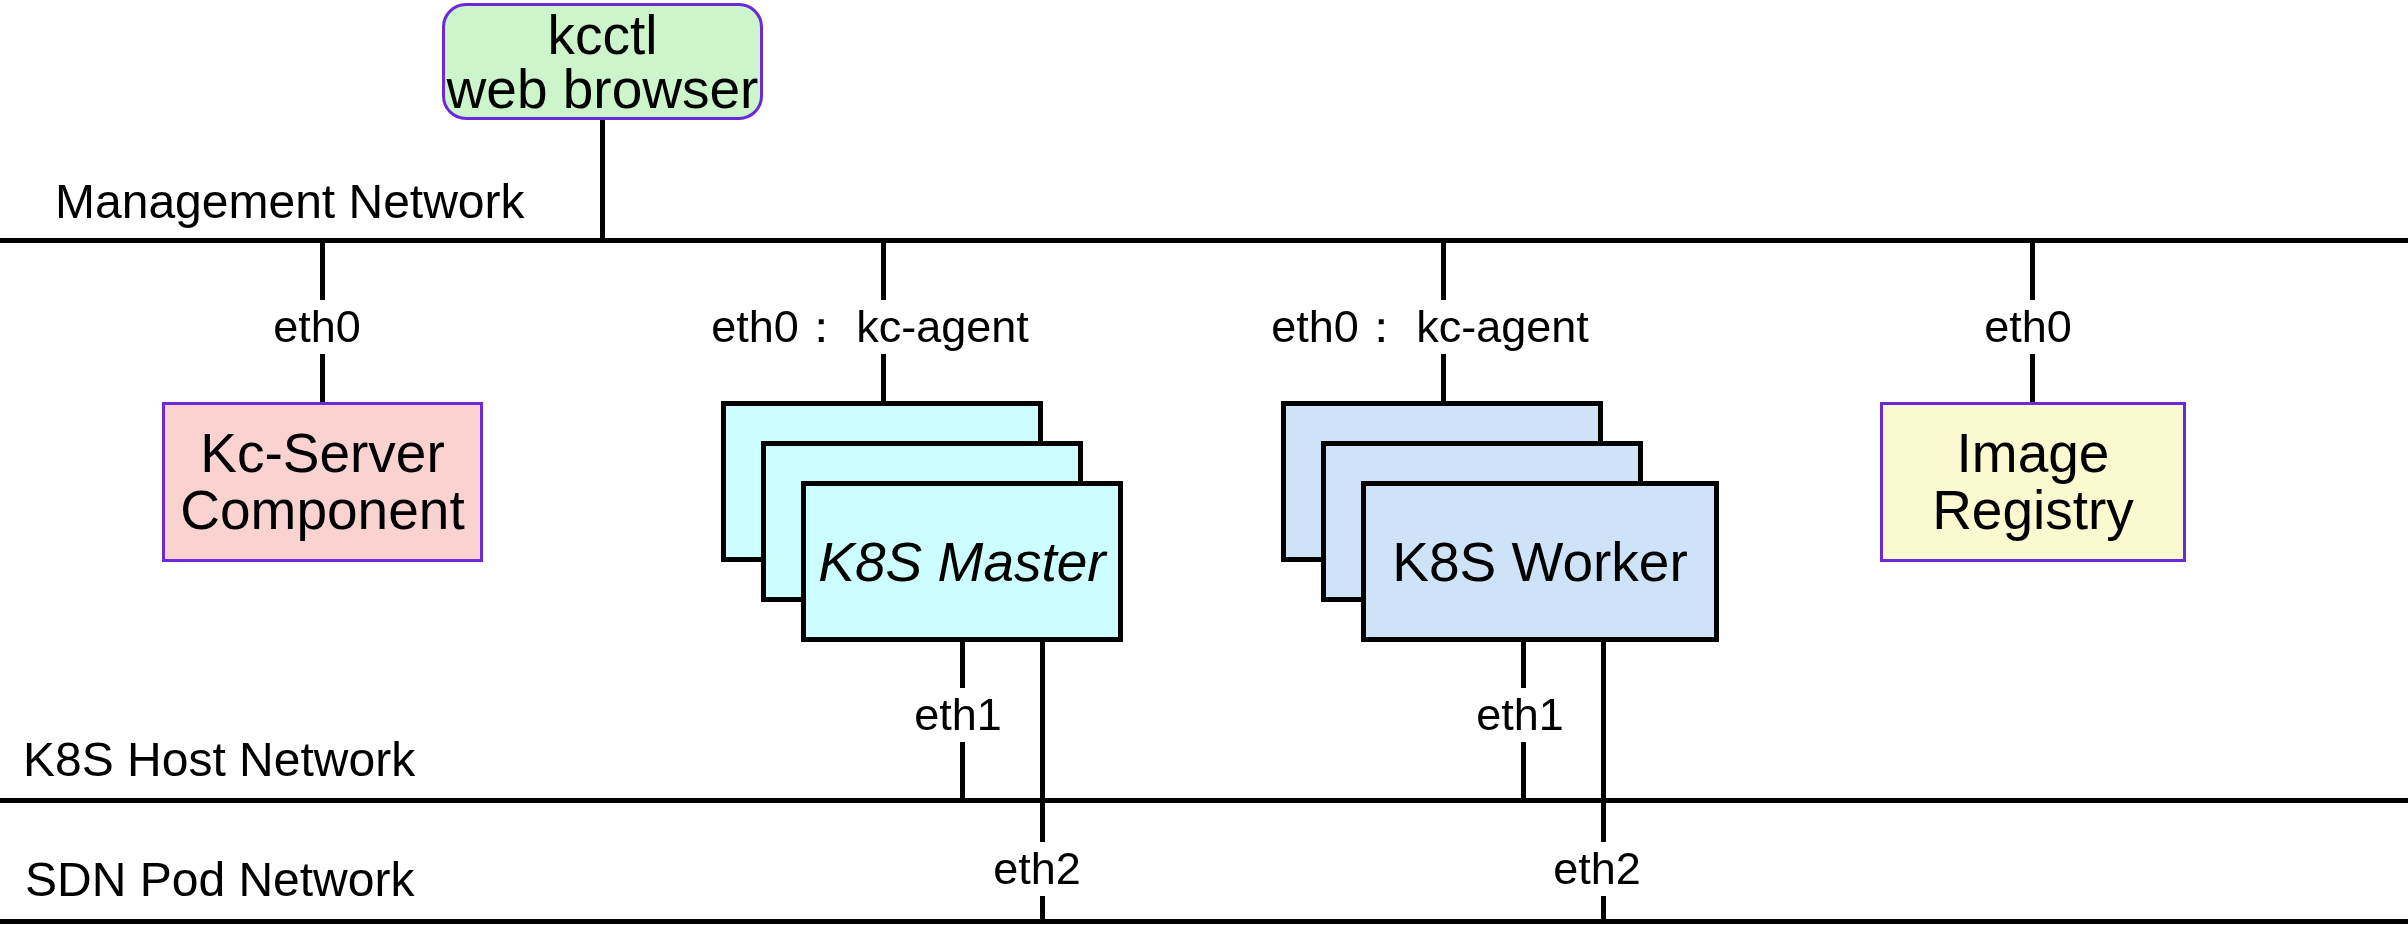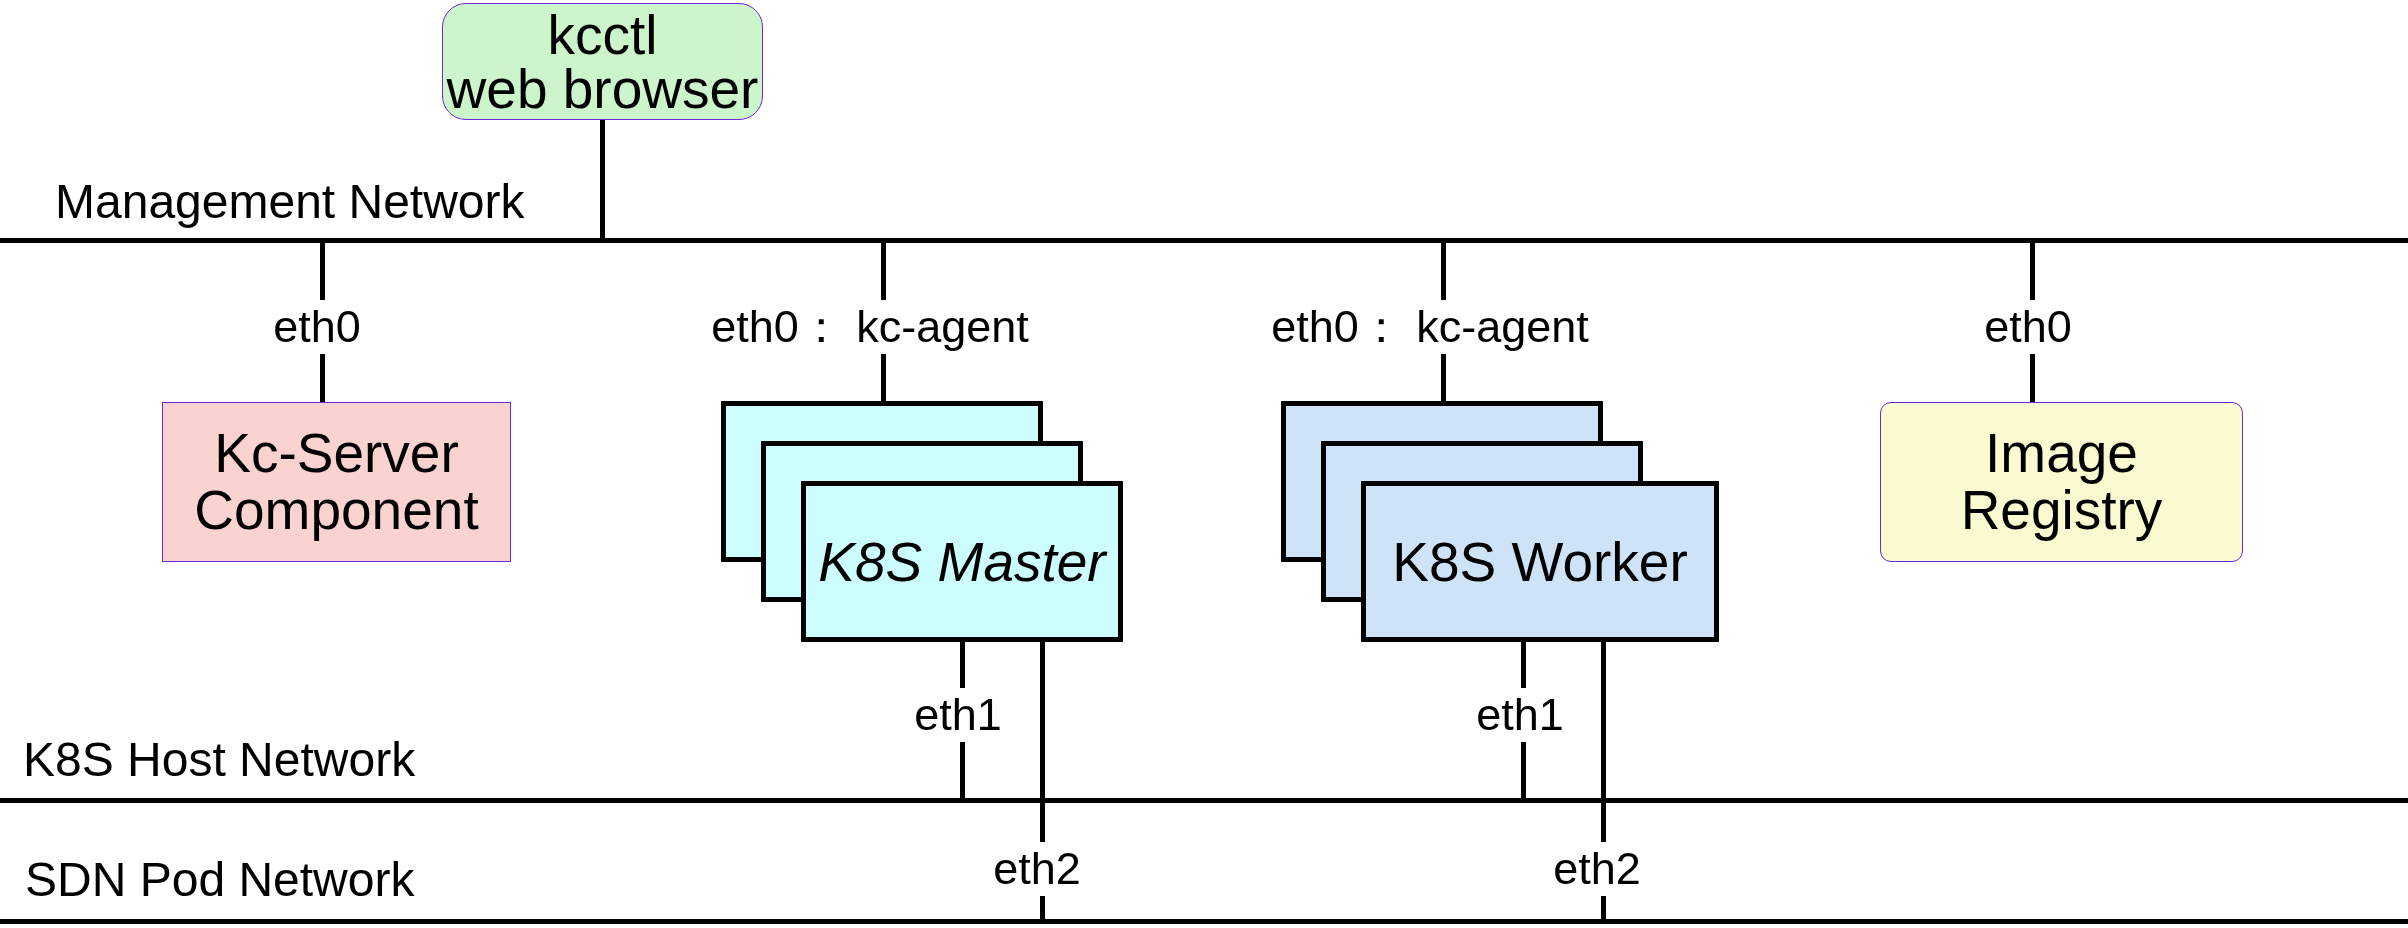--- a/index.html
+++ b/index.html
@@ -36,33 +36,33 @@
   #label-kc-eth0{left:317px;top:300px;}
   #label-master-eth0{left:870px;top:300px;}
   #label-worker-eth0{left:1430px;top:300px;}
   #label-registry-eth0{left:2028px;top:300px;}
   #label-master-eth1{left:958px;top:688px;}
   #label-worker-eth1{left:1520px;top:688px;}
   #label-master-eth2{left:1037px;top:842px;}
   #label-worker-eth2{left:1597px;top:842px;}
   
   .node{
-    position:absolute;border:1px solid #6d28d9;box-sizing:border-box;z-index:2;
+    position:absolute;border:3px solid #6d28d9;box-sizing:border-box;z-index:2;
     display:flex;flex-direction:column;align-items:center;justify-content:center;
     text-align:center;font-size:55px;line-height:57px;
   }
   .rounded{border-radius:24px;}
   .green{background:#ccf5cc;}
   .pink{background:#fad2d0;}
   .cyan{background:#ccfdff;}
   .blue{background:#cfe3f8;}
   .yellow{background:#fbf9cf;}
   #node-browser{left:442px;top:3px;width:321px;height:117px;line-height:54px;}
-  #node-kc{left:162px;top:402px;width:349px;height:160px;}
-  #node-registry{left:1880px;top:402px;width:363px;height:160px;border-radius:11px;}
+  #node-kc{left:162px;top:402px;width:321px;height:160px;}
+  #node-registry{left:1880px;top:402px;width:306px;height:160px;}
   
   .stack-box{position:absolute;border:5px solid #000;box-sizing:border-box;z-index:2;}
   #master-b1{left:721px;top:401px;width:322px;height:161px;}
   #master-b2{left:761px;top:441px;width:322px;height:161px;}
   #master-b3{left:801px;top:481px;width:322px;height:161px;display:flex;align-items:center;justify-content:center;font-size:55px;font-style:italic;}
   #worker-b1{left:1281px;top:401px;width:322px;height:161px;}
   #worker-b2{left:1321px;top:441px;width:322px;height:161px;}
   #worker-b3{left:1361px;top:481px;width:358px;height:161px;display:flex;align-items:center;justify-content:center;font-size:55px;}
 </style>
 </head>

